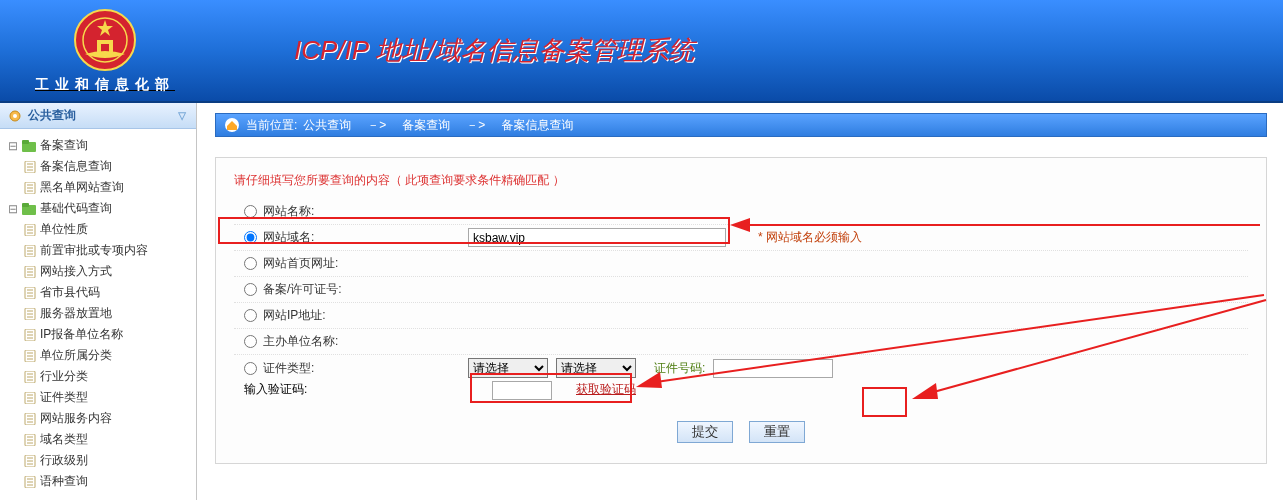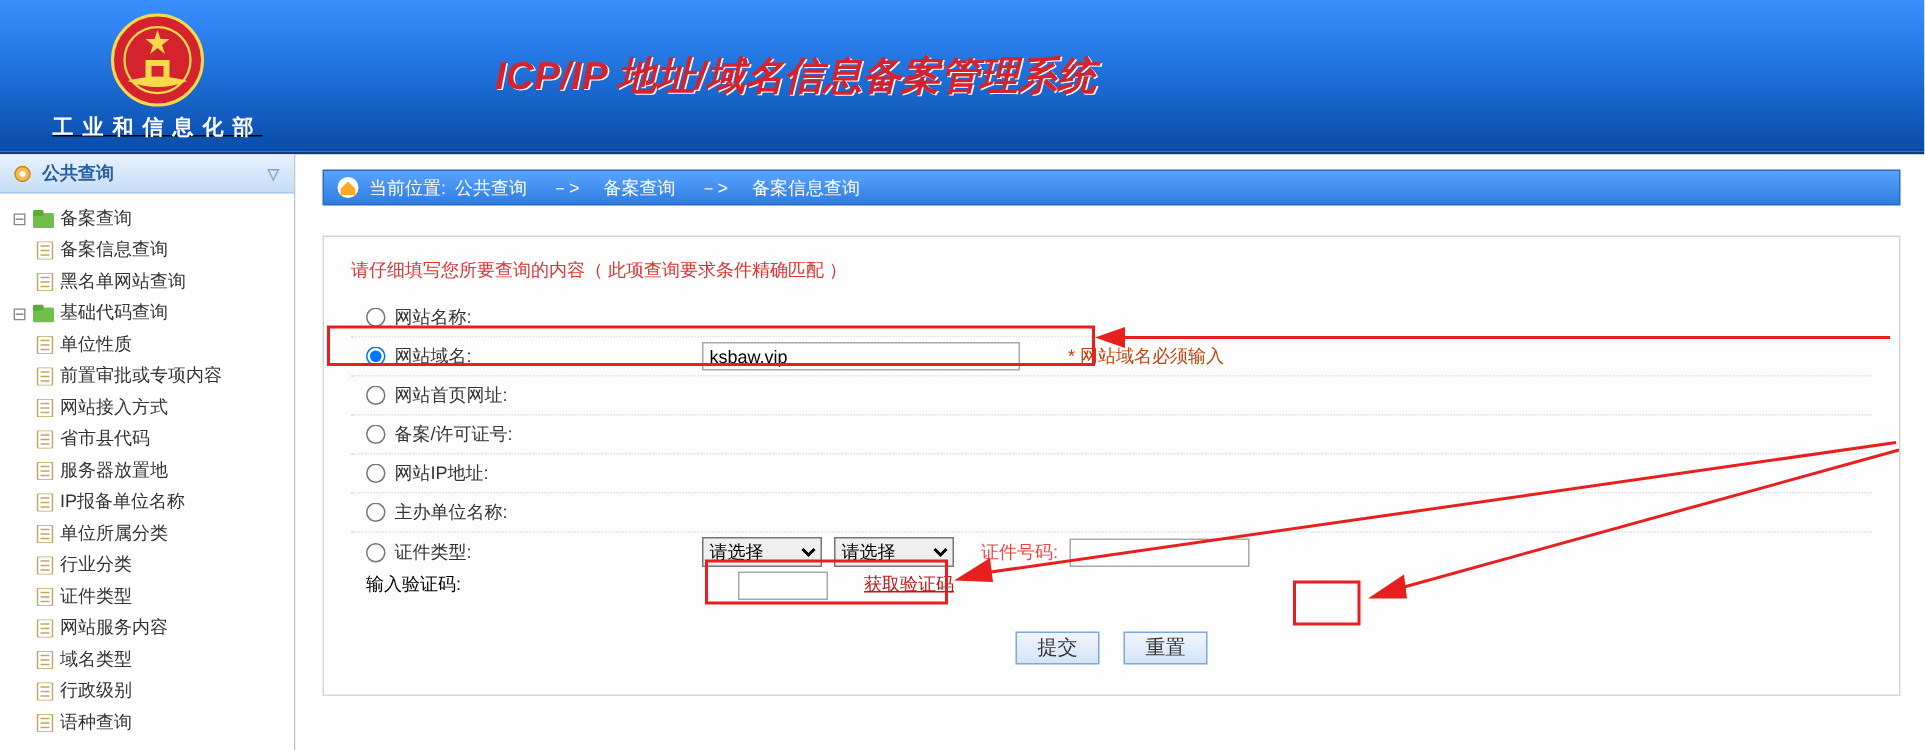--- a/index.html
+++ b/index.html
@@ -1,42 +1,42 @@
 <!DOCTYPE html>
 <html><head>
 <meta charset="utf-8">
 <style>
 * { margin:0; padding:0; box-sizing:border-box; }
 body { font-family:"Microsoft YaHei",SimSun,Arial,sans-serif; font-size:12px; background:#fff; width:1283px; height:500px; overflow:hidden; position:relative; }
 .header { height:103px; background:linear-gradient(to bottom,#3a8eff 0%,#1e6fd8 50%,#0a4ba8 100%); display:flex; align-items:center; border-bottom:2px solid #0a3d82; }
 .emblem-box { width:210px; display:flex; flex-direction:column; align-items:center; gap:4px;text-decoration:underline; }
 .emblem { width:64px; height:64px; }
 .emblem-label { color:#fff; font-size:14px; font-weight:bold; letter-spacing:6px; }
-.title { color:#d4232f; font-size:26px; font-weight:bold; font-style:italic; margin-left:120px; text-shadow:1px 1px 0 #fff; }
+.title { color:#d4232f; font-size:26px; font-weight:normal; font-style:italic; margin-left:84px; text-shadow:1px 1px 0 #fff; }
 .body-wrap { display:flex; height:397px; }
 .sidebar { width:197px; border-right:1px solid #c5c5c5; background:#fff; }
 .panel-hd { height:26px; background:linear-gradient(to bottom,#e8f2ff,#c6ddf6); border-bottom:1px solid #a7c5e8; display:flex; align-items:center; padding-left:8px; gap:6px; color:#2a5f9e; font-weight:bold; }
 .panel-hd .chev { margin-left:auto; margin-right:10px; color:#7aa9d8; font-size:10px; }
 .tree { padding:6px 4px; }
 .tree-node { display:flex; align-items:center; gap:4px; padding:2px 0 2px 4px; color:#333; cursor:pointer; }
 .tree-node.child { padding-left:20px; }
 .t-icon svg { display:block; }
 .main { flex:1; padding:10px 16px 10px 18px; background:#fff; }
 .breadcrumb { height:24px; background:linear-gradient(to bottom,#5aa3ff,#2f7de0); border:1px solid #2a6bc0; color:#fff; display:flex; align-items:center; padding:0 8px; gap:6px; font-size:12px; }
 .bc-home svg { display:block; }
 .content-panel { margin-top:20px; border:1px solid #d6d6d6; background:#fdfdfd; padding:14px 18px 20px; position:relative; }
 .tip { color:#d33; margin-bottom:10px; }
 .form-row { display:flex; align-items:center; height:26px; border-bottom:1px dotted #e0e0e0; }
 .form-row:last-of-type { border-bottom:none; }
 .radio-cell { width:234px; display:flex; align-items:center; gap:6px; padding-left:10px; color:#333; }
 .radio-cell input[type=radio]{ margin:0; }
 .input-cell { display:flex; align-items:center; gap:8px; }
-.txt-input { height:19px; width:212px; border:1px solid #a8a8a8; background:#fff; padding:0 4px; font-size:12px; }
+.txt-input { height:19px; width:258px; border:1px solid #a8a8a8; background:#fff; padding:0 4px; font-size:12px; }
 .select { height:20px; width:80px; border:1px solid #767676; background:#efefef; font-size:12px; }
-.cert-no-label { margin-left:10px; color:#ef4444; }
+.cert-no-label { margin-left:10px; color:#4d7c0f; }
 .captcha-row { display:flex; height:32px; padding-left:10px; gap:24px; }
 .captcha-input { width:60px; height:19px; border:1px solid #a8a8a8; }
 .captcha-link { color:#b91c1c; text-decoration:underline; cursor:pointer; }
 .btn-row { text-align:center; margin-top:8px; }
 .btn { display:inline-block; height:22px; line-height:20px; padding:0 14px; border:1px solid #7fa8d4; background:linear-gradient(to bottom,#f0f6ff,#d3e4f7); color:#333; cursor:pointer; margin:0 6px;text-align:right; }
 .hint { color:#c2410c; margin-left:24px; font-size:12px; }
 .red-box { position:absolute; border:2px solid #e81f1f; pointer-events:none; }
 .arrow { position:absolute; pointer-events:none; }
 .arrow line { stroke:#e81f1f; stroke-width:2; }
 .arrow polygon { fill:#e81f1f; }

